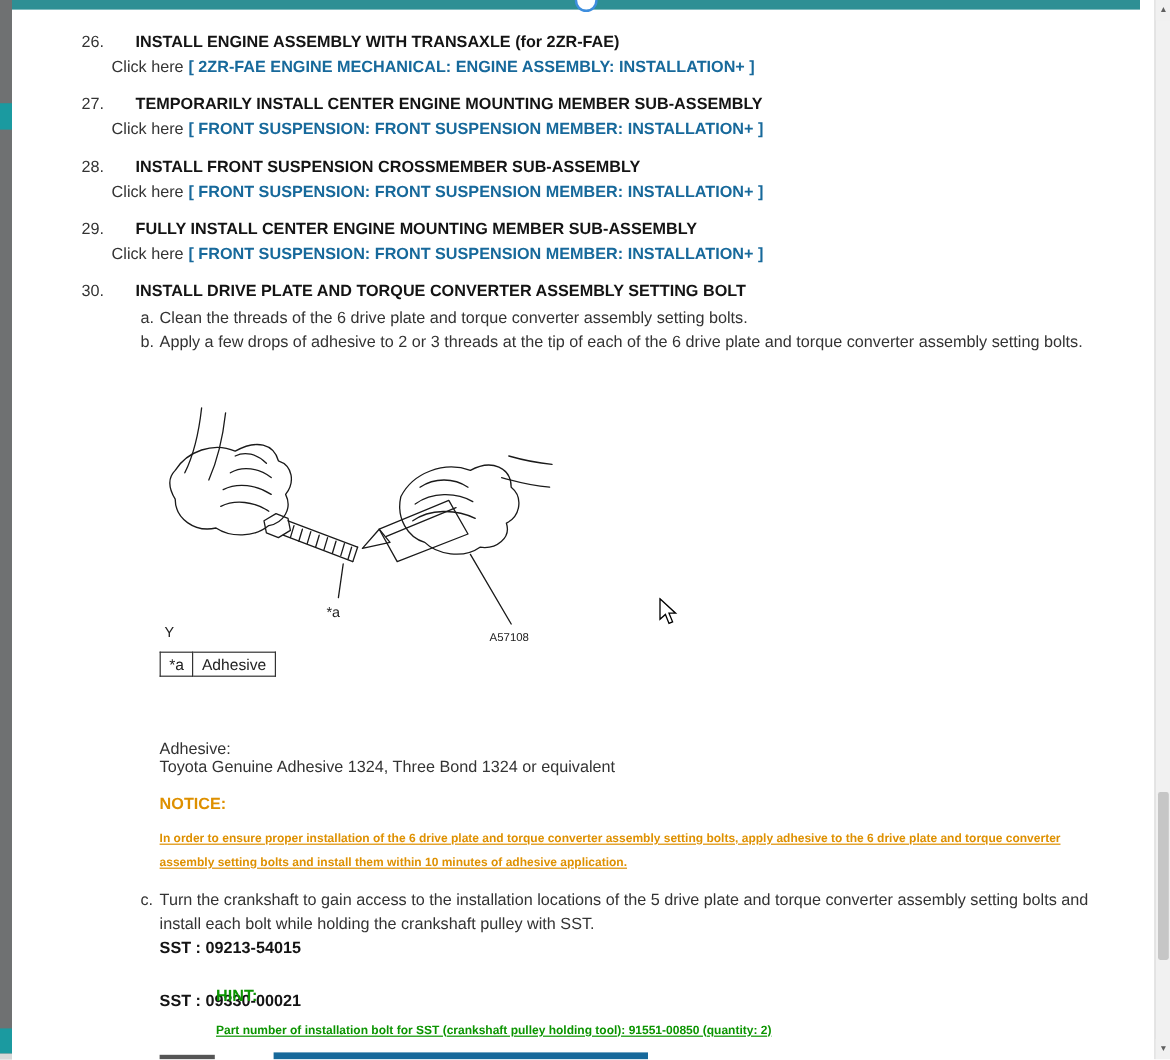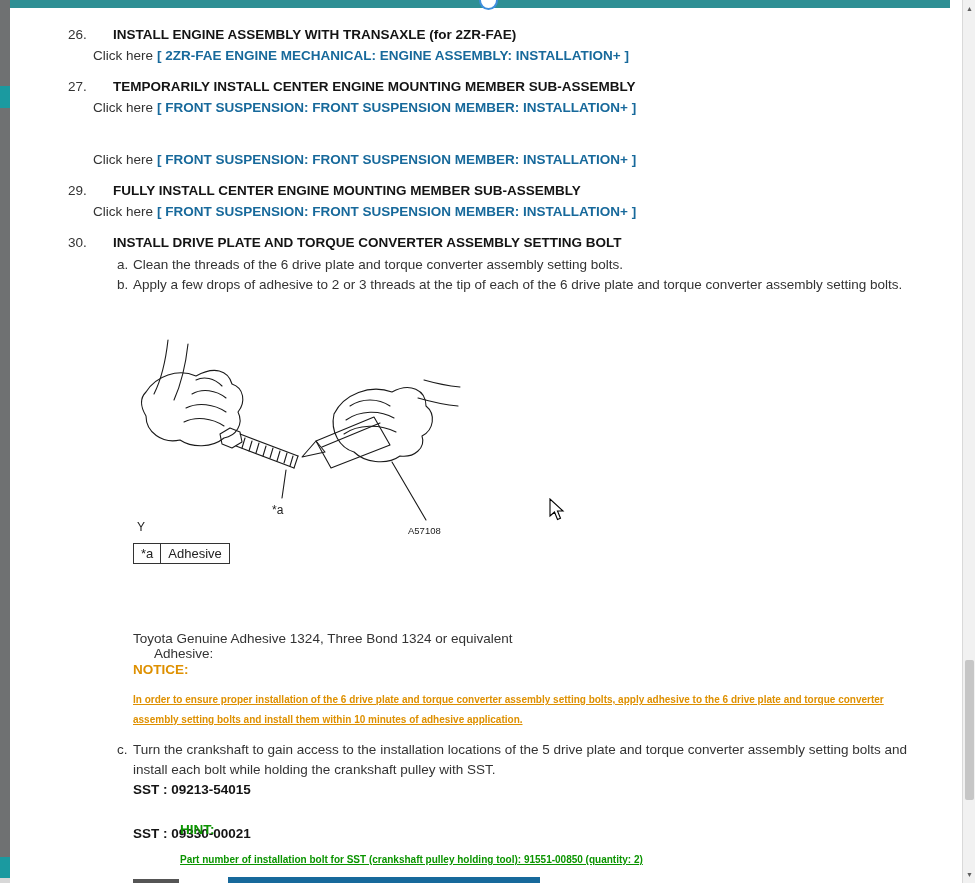--- a/index.html
+++ b/index.html
@@ -63,20 +63,24 @@
   </div>
 
   <div class="step-row" style="top:78px;">
     <span class="num">27.</span>
     <span class="title">TEMPORARILY INSTALL CENTER ENGINE MOUNTING MEMBER SUB-ASSEMBLY</span>
   </div>
   <div class="click-row" style="top:99px;">
     <span>Click here</span><a class="link">[ FRONT SUSPENSION: FRONT SUSPENSION MEMBER: INSTALLATION+ ]</a>
   </div>
 
+  <div class="step-row" style="top:130px;">
+    <span class="num">28.</span>
+    <span class="title">INSTALL FRONT SUSPENSION CROSSMEMBER SUB-ASSEMBLY</span>
+  </div>
   <div class="click-row" style="top:151px;">
     <span>Click here</span><a class="link">[ FRONT SUSPENSION: FRONT SUSPENSION MEMBER: INSTALLATION+ ]</a>
   </div>
 
   <div class="step-row" style="top:182px;">
     <span class="num">29.</span>
     <span class="title">FULLY INSTALL CENTER ENGINE MOUNTING MEMBER SUB-ASSEMBLY</span>
   </div>
   <div class="click-row" style="top:203px;">
     <span>Click here</span><a class="link">[ FRONT SUSPENSION: FRONT SUSPENSION MEMBER: INSTALLATION+ ]</a>
@@ -137,21 +141,21 @@
 
   <table class="legend-table">
     <tbody>
         <tr>
       <td>*a</td>
       <td>Adhesive</td>
     </tr>
   </tbody>
     </table>
 
-  <div class="plain-line" style="top:644px;left:133px;margin-left:21px;">Adhesive:</div>
+  <div class="plain-line" style="top:614px;left:133px;">Adhesive:</div>
   <div class="plain-line" style="top:629px;left:133px;">Toyota Genuine Adhesive 1324, Three Bond 1324 or equivalent</div>
 
   <div class="bold-line notice" style="top:660px;left:133px;">NOTICE:</div>
   <div class="para notice" style="top:690px;left:133px;width:790px;">In order to ensure proper installation of the 6 drive plate and torque converter assembly setting bolts, apply adhesive to the 6 drive plate and torque converter assembly setting bolts and install them within 10 minutes of adhesive application.</div>
 
   <div class="sub" style="top:740px;left:117px;width:824px;">
     <span class="lbl">c.</span>
     <span>Turn the crankshaft to gain access to the installation locations of the 5 drive plate and torque converter assembly setting bolts and install each bolt while holding the crankshaft pulley with SST.</span>
   </div>
 

